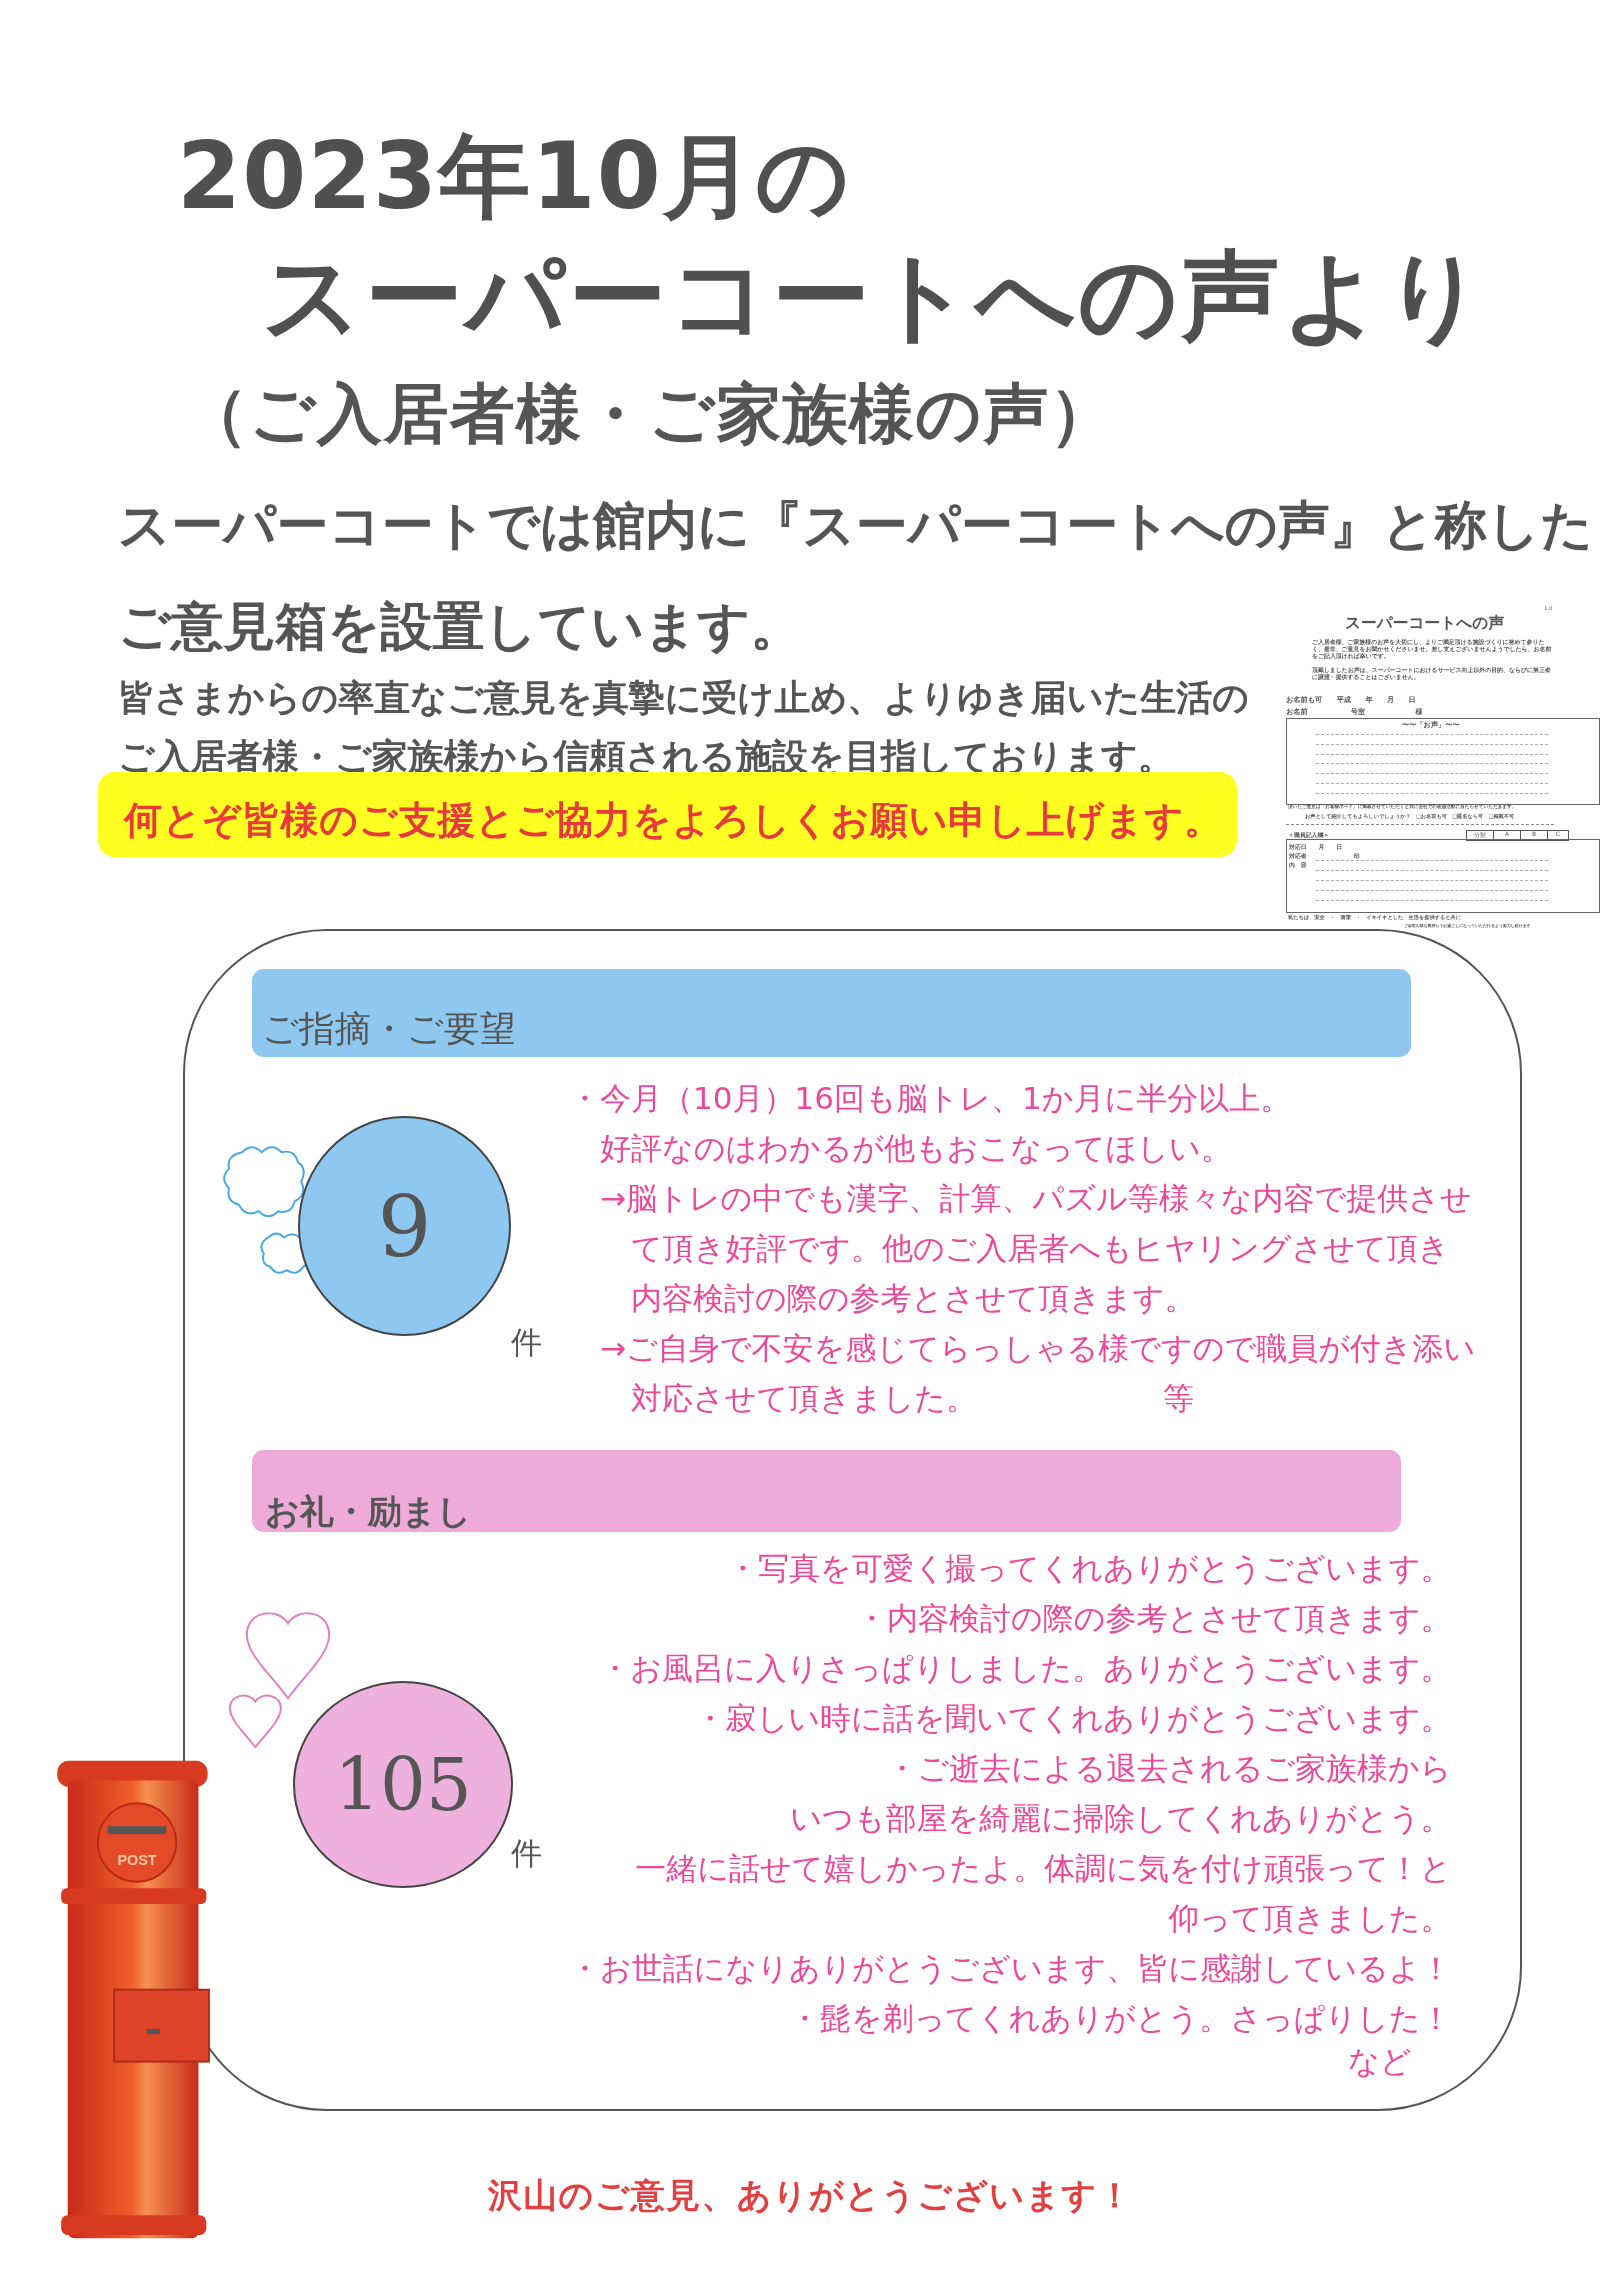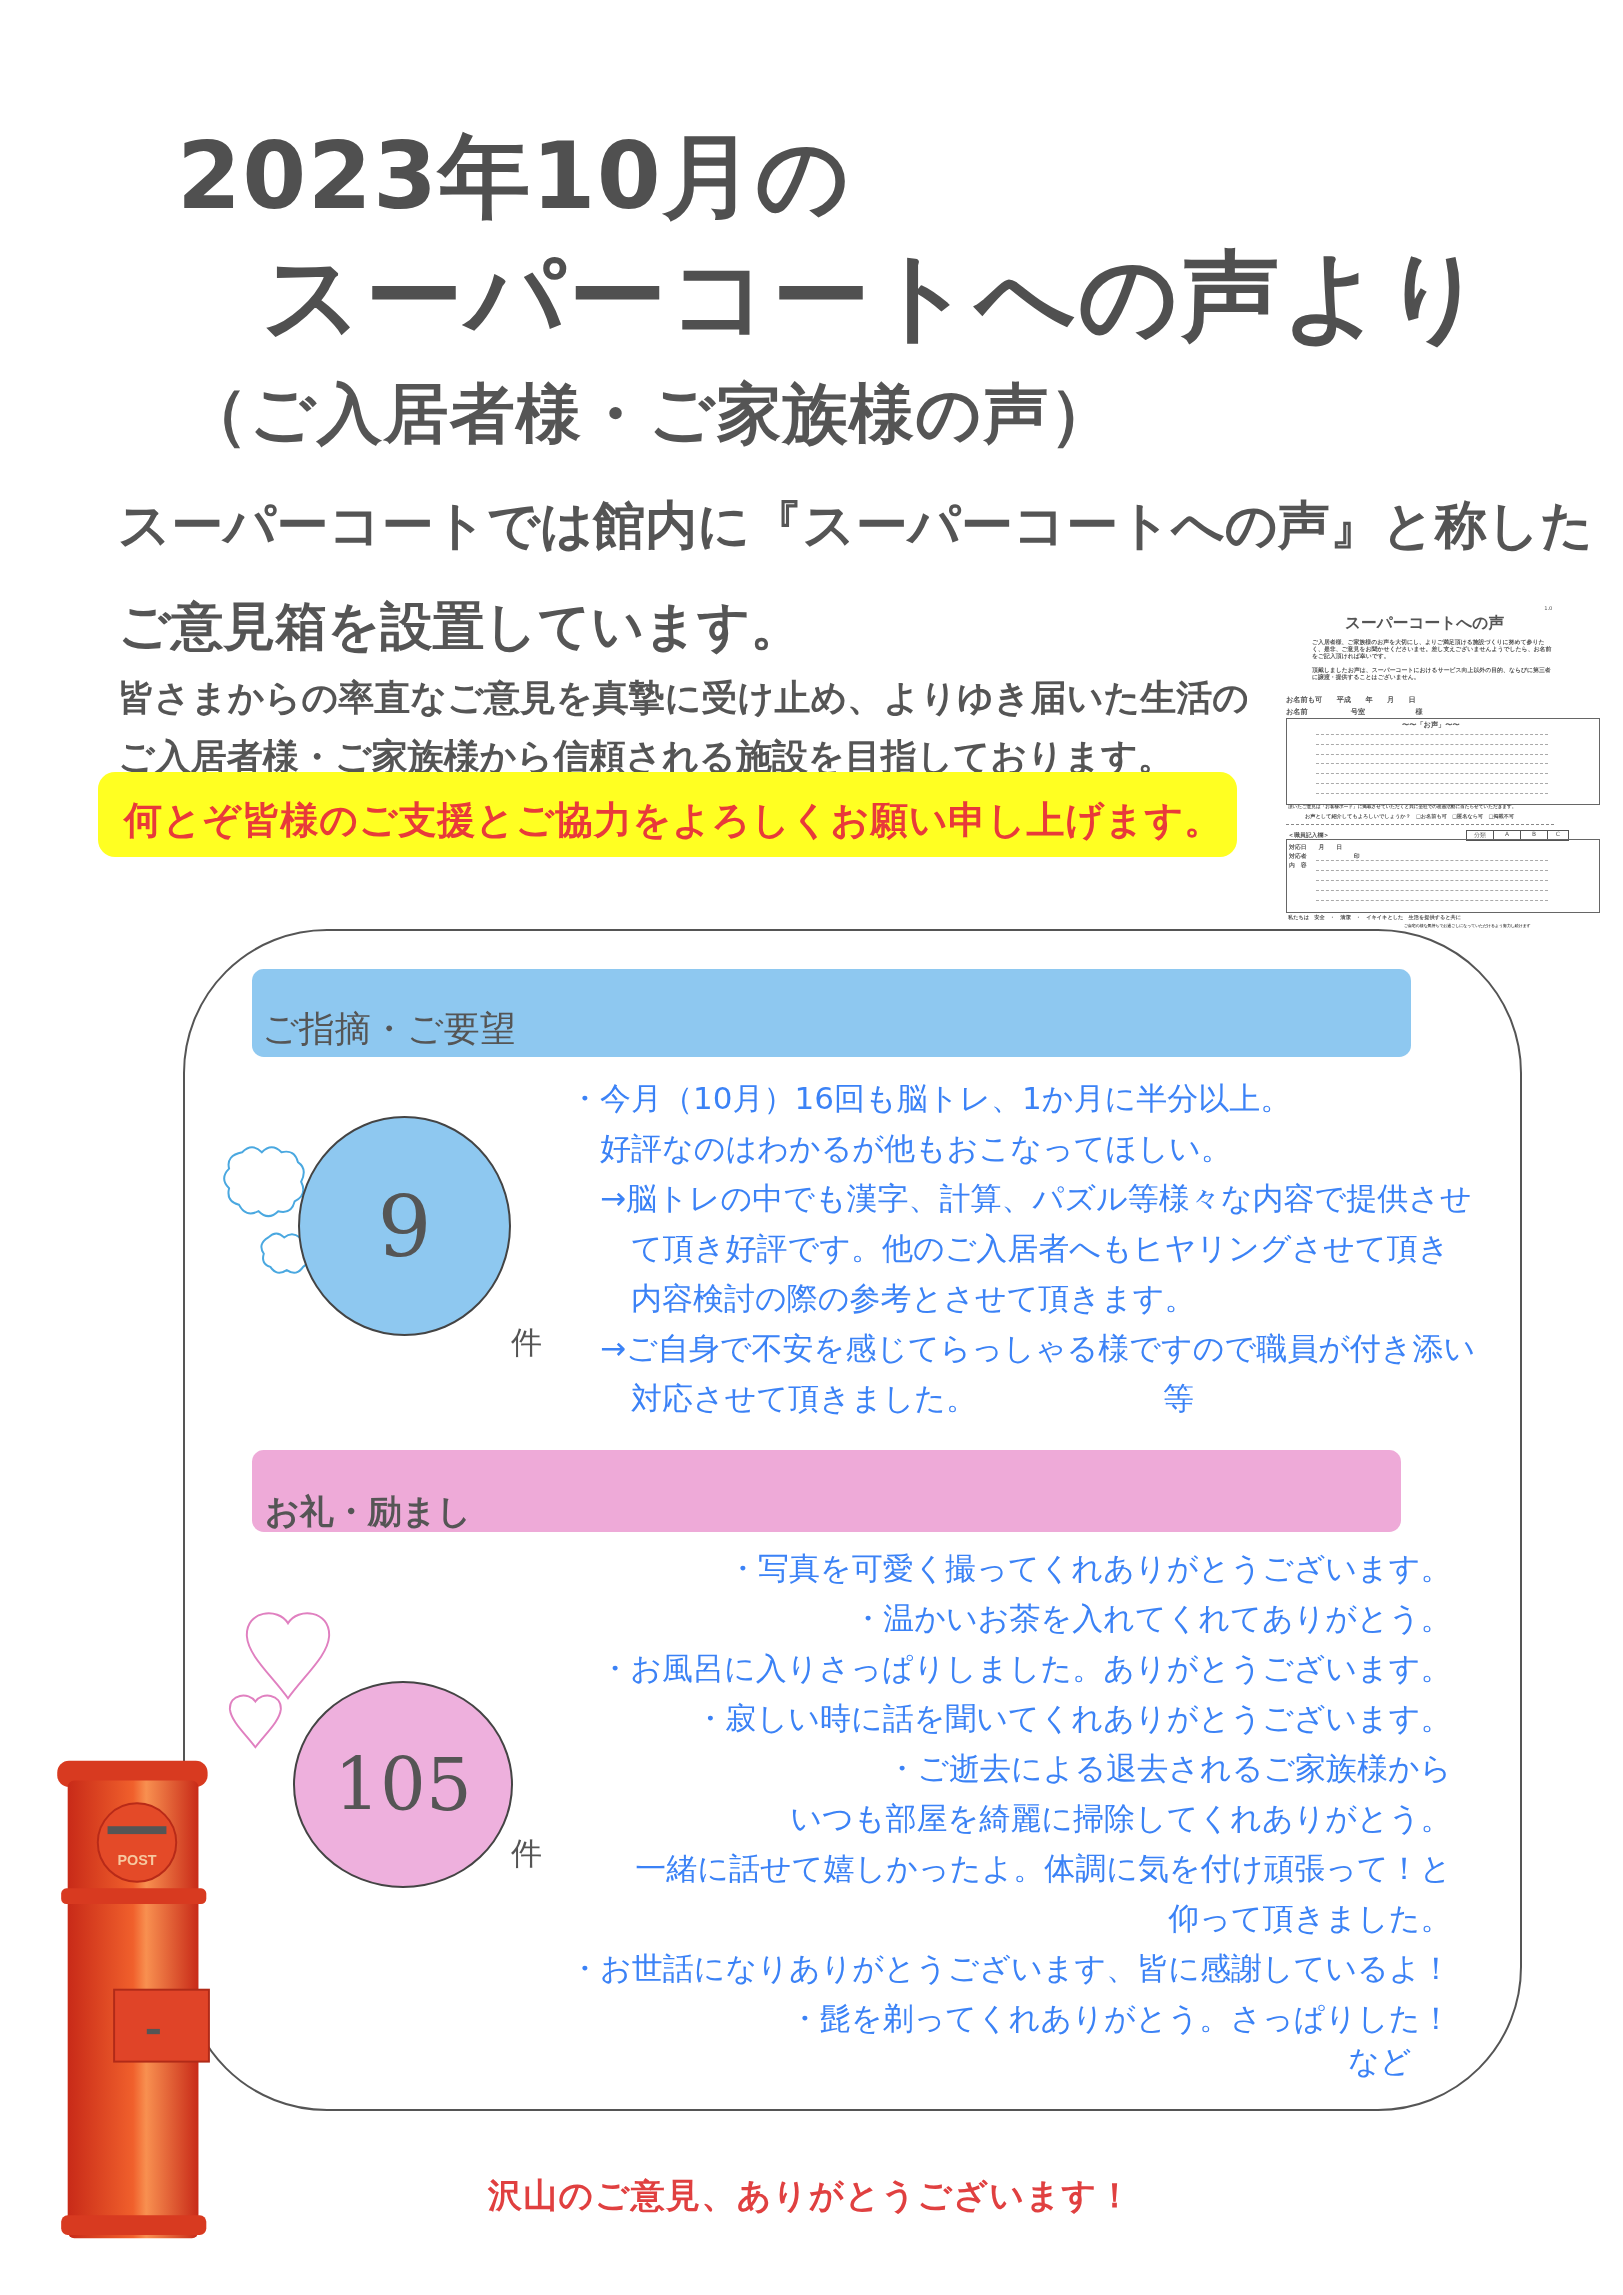--- a/index.html
+++ b/index.html
@@ -31,21 +31,21 @@
   .bar-blue-label { left:262px; top:1005px; font-size:36px; font-weight:normal; color:#555; }
   .bar-pink { left:252px; top:1450px; width:1149px; height:82px; background:#eeaad8; border-radius:11.8px; }
   .bar-pink-label { left:265px; top:1489px; font-size:34px; font-weight:bold; color:#555; }
 
   .circle { border-radius:50%; border:2px solid #444; display:flex; align-items:center; justify-content:center;
             font-family:"DejaVu Serif","Liberation Serif",serif; color:#555; }
   .circle-blue { left:298px; top:1116px; width:209px; height:216px; background:#8ec8f0; font-size:85px; }
   .circle-pink { left:293px; top:1681px; width:216px; height:203px; background:#eeb0dd; font-size:72px; }
   .ken { font-size:31px; color:#555; }
 
-  .items { font-size:31px; color:#3b82f6; line-height:50px; white-space:nowrap; }
+  .items { font-size:31px; color:#ec4899; line-height:50px; white-space:nowrap; }
   .closing { left:488px; top:2173px; font-size:34px; font-weight:bold; color:#e04040; letter-spacing:1.3px; }
 </style>
 </head>
 <body>
 
 <div class="abs title1">2023年10月の</div>
 <div class="abs title2">スーパーコートへの声より</div>
 <div class="abs title3">（ご入居者様・ご家族様の声）</div>
 
 <div class="abs intro1">スーパーコートでは館内に『スーパーコートへの声』と称した</div>
@@ -125,21 +125,21 @@
 
 <svg class="abs" style="left:226px; top:1610px;" width="124" height="157" viewBox="0 0 190 240">
   <path d="M95 20 C80 -5 30 0 32 40 C34 70 70 100 95 135 C120 100 156 70 158 40 C160 0 110 -5 95 20 Z" fill="none" stroke="#e080c0" stroke-width="3"></path>
   <path d="M45 140 C35 125 5 128 6 152 C8 170 28 188 45 210 C62 188 82 170 84 152 C85 128 55 125 45 140 Z" fill="none" stroke="#e080c0" stroke-width="3"></path>
 </svg>
 <div class="abs circle circle-pink">105</div>
 <div class="abs ken" style="left:511px; top:1833px;">件</div>
 
 <div class="abs items" style="left:569px; top:1543px;text-align:right;">
   <div>・写真を可愛く撮ってくれありがとうございます。</div>
-  <div>・温かいお茶を入れてくれてありがとう。</div>
+  <div>・内容検討の際の参考とさせて頂きます。</div>
   <div>・お風呂に入りさっぱりしました。ありがとうございます。</div>
   <div>・寂しい時に話を聞いてくれありがとうございます。</div>
   <div>・ご逝去による退去されるご家族様から</div>
   <div>　いつも部屋を綺麗に掃除してくれありがとう。</div>
   <div>　一緒に話せて嬉しかったよ。体調に気を付け頑張って！と</div>
   <div>　仰って頂きました。</div>
   <div>・お世話になりありがとうございます、皆に感謝しているよ！</div>
   <div>・髭を剃ってくれありがとう。さっぱりした！</div>
 </div>
 <div class="abs items" style="left:1348px; top:2036px;">など</div>

